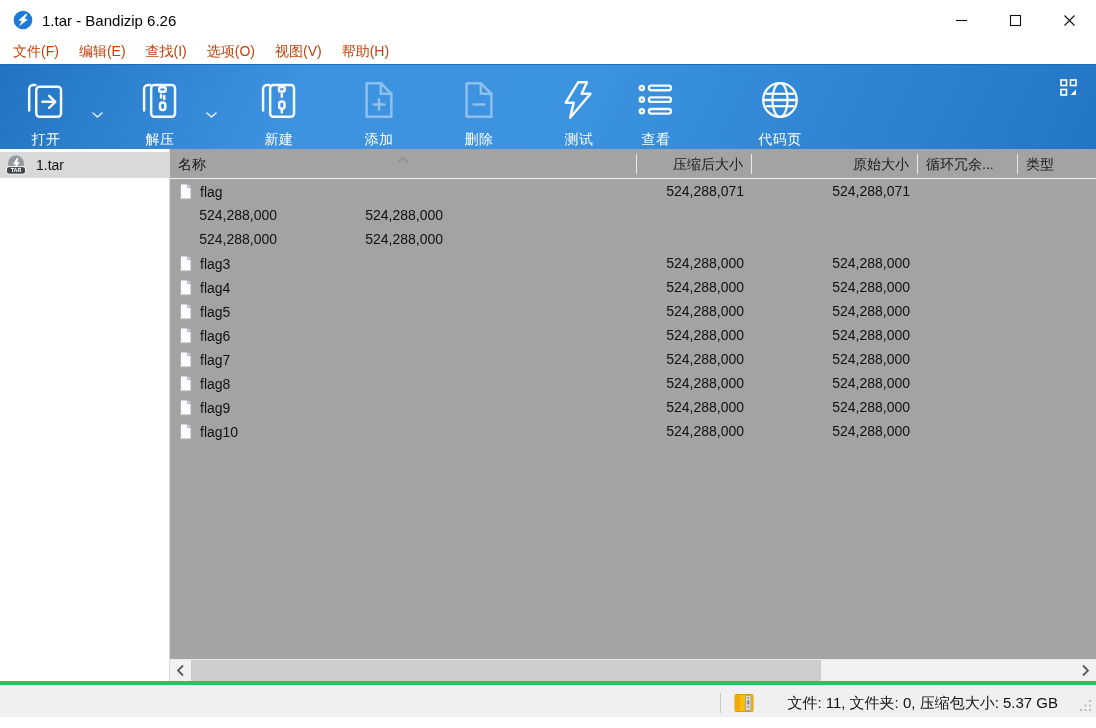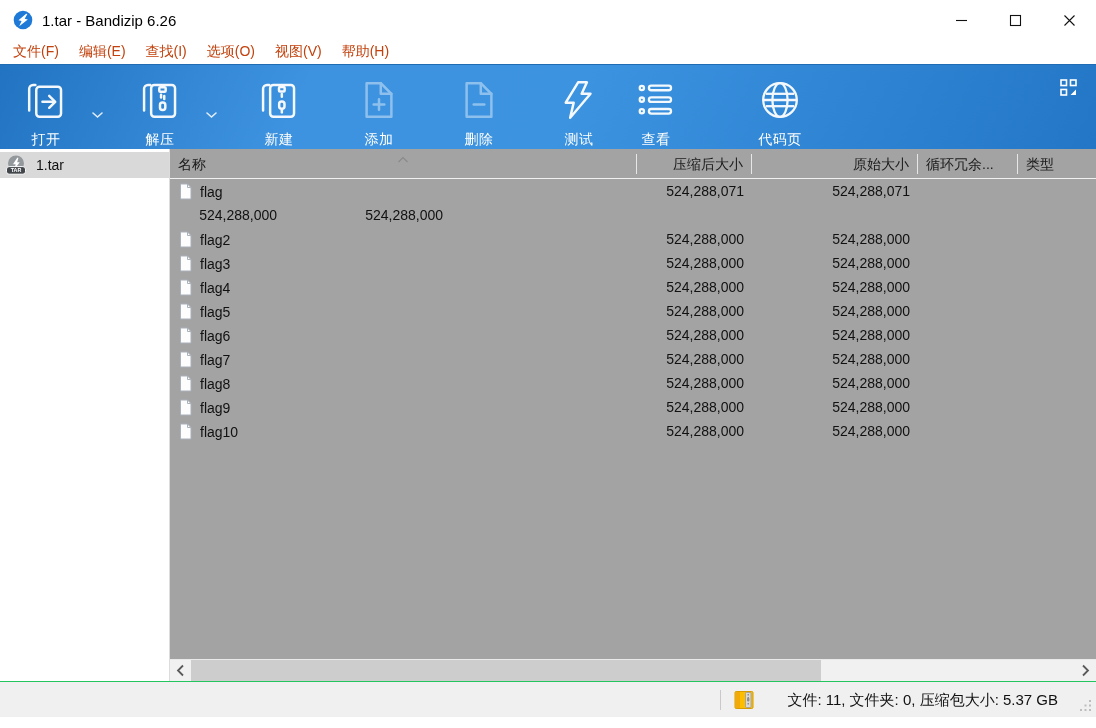--- a/index.html
+++ b/index.html
@@ -52,21 +52,21 @@
   .row { display:flex; height:24px; align-items:center; font-size:14px; color:#111; }
   .row .cell { padding:0 8px; }
   .name-cell { display:flex; align-items:flex-end; gap:7px; }
   .name-cell svg { flex:0 0 auto; }
   
   .hscroll { position:absolute; left:0; right:0; bottom:0; height:22px; background:#f1f1f1; display:flex; align-items:stretch; border-top:1px solid #eaeaea; }
   .scroll-arrow { width:21px; display:flex; align-items:center; justify-content:center; }
   .scroll-thumb { width:630px; background:#cdcdcd; }
   .scroll-track { flex:1; }
   
-  .statusbar { height:36px; background:#f0f0f0; border-top:1px solid #22c55e; position:relative; font-size:15px; color:#111;text-align:center; }
+  .statusbar { height:36px; background:#f0f0f0; border-top:4px solid #22c55e; position:relative; font-size:15px; color:#111;text-align:center; }
   .sb-sep { position:absolute; left:720px; top:8px; width:1px; height:20px; background:#c9c9c9; }
   .sb-icon { position:absolute; left:733px; top:7px; }
   .sb-text { position:absolute; right:38px; top:9px; }
   .sb-grip { position:absolute; right:4px; bottom:5px; }
 </style>
 </head>
 <body>
 
 <div class="titlebar">
   <svg class="app-logo" viewBox="0 0 20 20" width="20" height="20">
@@ -268,27 +268,20 @@
           <div class="cell c-crc"></div>
           <div class="cell c-type"></div>
         </div>
         <div class="row">
           <div class="cell c-comp num">524,288,000</div>
           <div class="cell c-orig num">524,288,000</div>
           <div class="cell c-crc"></div>
           <div class="cell c-type"></div>
         </div>
         <div class="row">
-          <div class="cell c-name name-cell">
-            <svg width="15" height="17" viewBox="0 0 15 17">
-              <path d="M2.5,1 H9.5 L13,4.5 V16 H2.5 Z" fill="#fdfdfd" stroke="#a9b1ba" stroke-width="1"></path>
-              <path d="M9.5,1 V4.5 H13" fill="none" stroke="#a9b1ba" stroke-width="1"></path>
-            </svg>
-            <span>flag2</span>
-          </div>
           <div class="cell c-comp num">524,288,000</div>
           <div class="cell c-orig num">524,288,000</div>
           <div class="cell c-crc"></div>
           <div class="cell c-type"></div>
         </div>
         <div class="row">
           <div class="cell c-name name-cell">
             <svg width="15" height="17" viewBox="0 0 15 17">
               <path d="M2.5,1 H9.5 L13,4.5 V16 H2.5 Z" fill="#fdfdfd" stroke="#a9b1ba" stroke-width="1"></path>
               <path d="M9.5,1 V4.5 H13" fill="none" stroke="#a9b1ba" stroke-width="1"></path>

